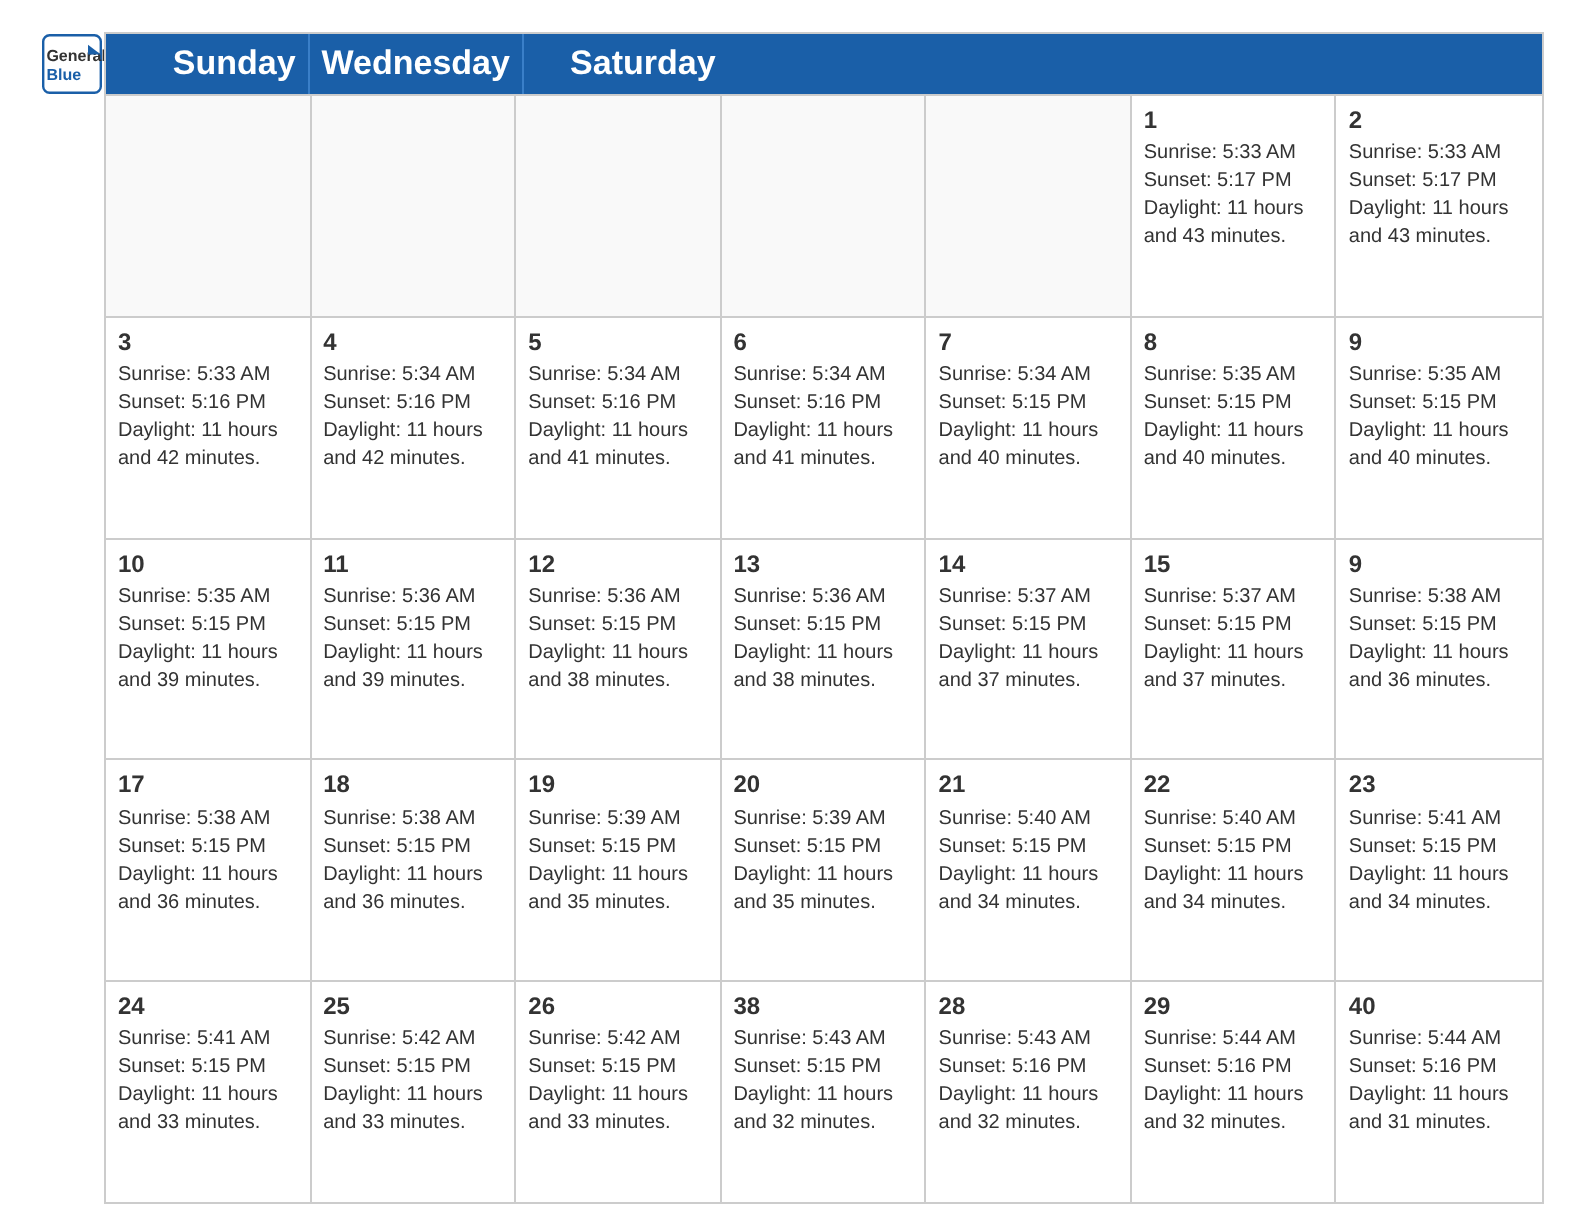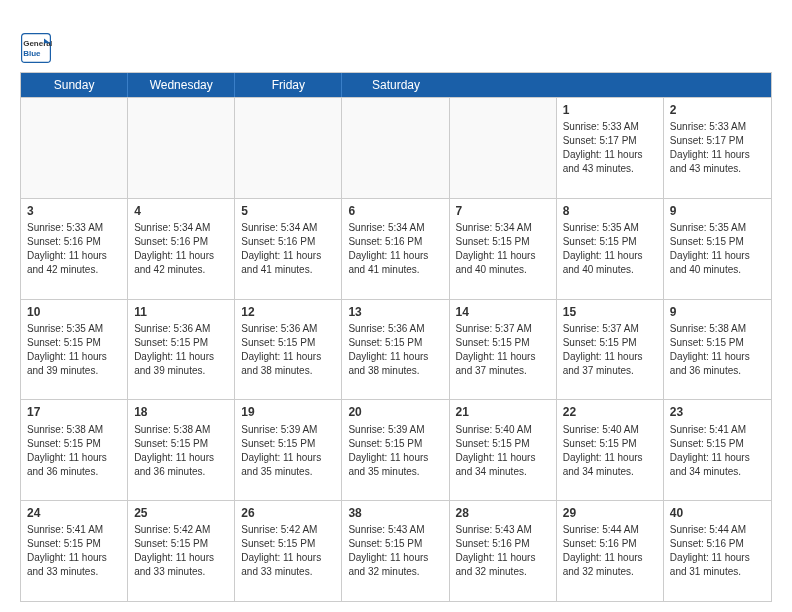--- a/index.html
+++ b/index.html
@@ -6,23 +6,22 @@
     body {
       font-family: Arial, sans-serif;
       background: #fff;
       width: 792px;
       height: 612px;
       overflow: hidden;
     }
     .page {
       width: 792px;
       height: 612px;
-      padding: 32px 20px 10px 20px;
-      display: flex;
-      flex-direction: column;
+      padding: 16px 20px 10px 20px;
+      display: flex;
     }
     .header {
       display: flex;
       justify-content: space-between;
       align-items: flex-start;
       margin-bottom: 8px;
     }
     .logo {
       display: flex;
       align-items: center;
@@ -52,24 +51,24 @@
       flex-direction: column;
       border: 1px solid #ccc;
     }
     .cal-header {
       display: grid;
       grid-template-columns: repeat(7, 1fr);
       background: #1a5fa8;
     }
     .cal-header-cell {
       color: #fff;
-      font-size: 12px;
-      font-weight: normal;
+      font-size: 17px;
+      font-weight: bold;
       padding: 5px 6px;
-      text-align: center;
+      text-align: right;
       border-right: 1px solid #3a7fc8;
     }
     .cal-header-cell:last-child { border-right: none; }
     .cal-body {
       flex: 1;
       display: flex;
       flex-direction: column;
     }
     .cal-row {
       display: grid;
@@ -115,21 +114,20 @@
     <div class="title-block">
       <div class="month-title"></div>
       <div class="location"></div>
     </div>
   </div>
 
   <div class="calendar">
     <div class="cal-header">
     <div class="cal-header-cell">Sunday</div>
         <div class="cal-header-cell">Wednesday</div>
-        <div class="cal-header-cell">Friday</div>
         <div class="cal-header-cell">Saturday</div>
       </div>
     <div class="cal-body">
     <div class="cal-row">
           <div class="cal-cell empty"></div>
           <div class="cal-cell empty"></div>
           <div class="cal-cell empty"></div>
           <div class="cal-cell empty"></div>
           <div class="cal-cell empty"></div>
           <div class="cal-cell">

